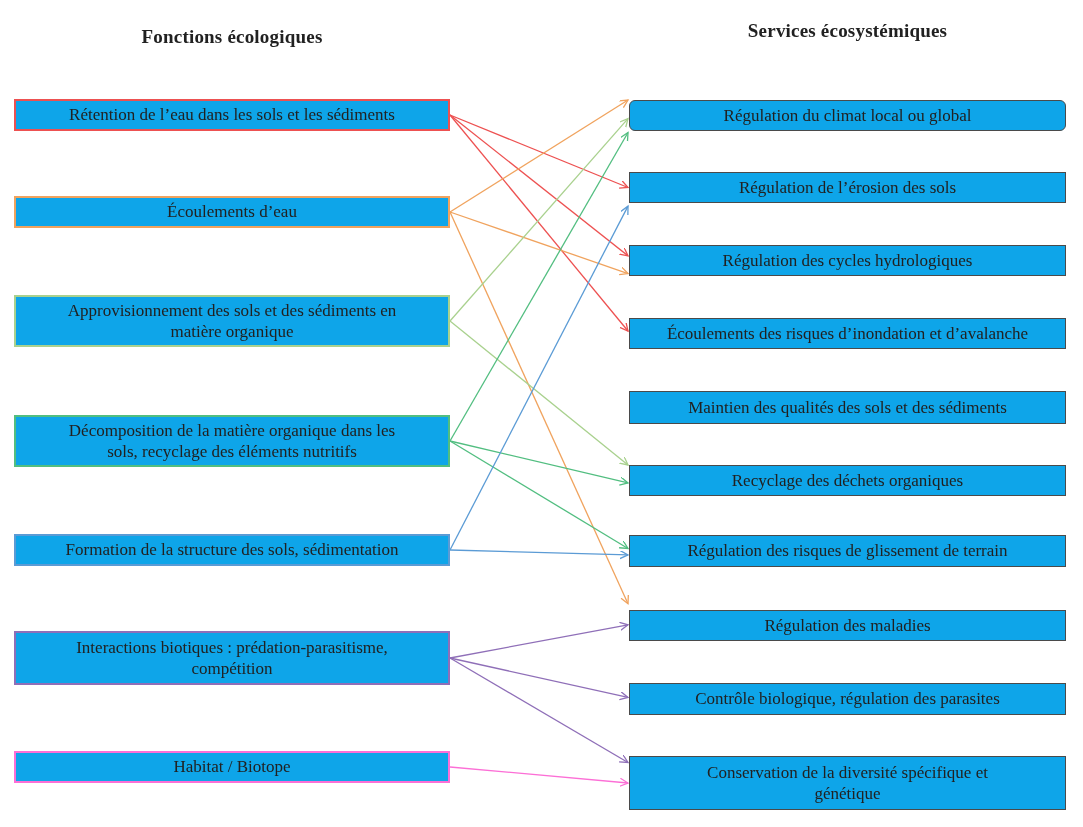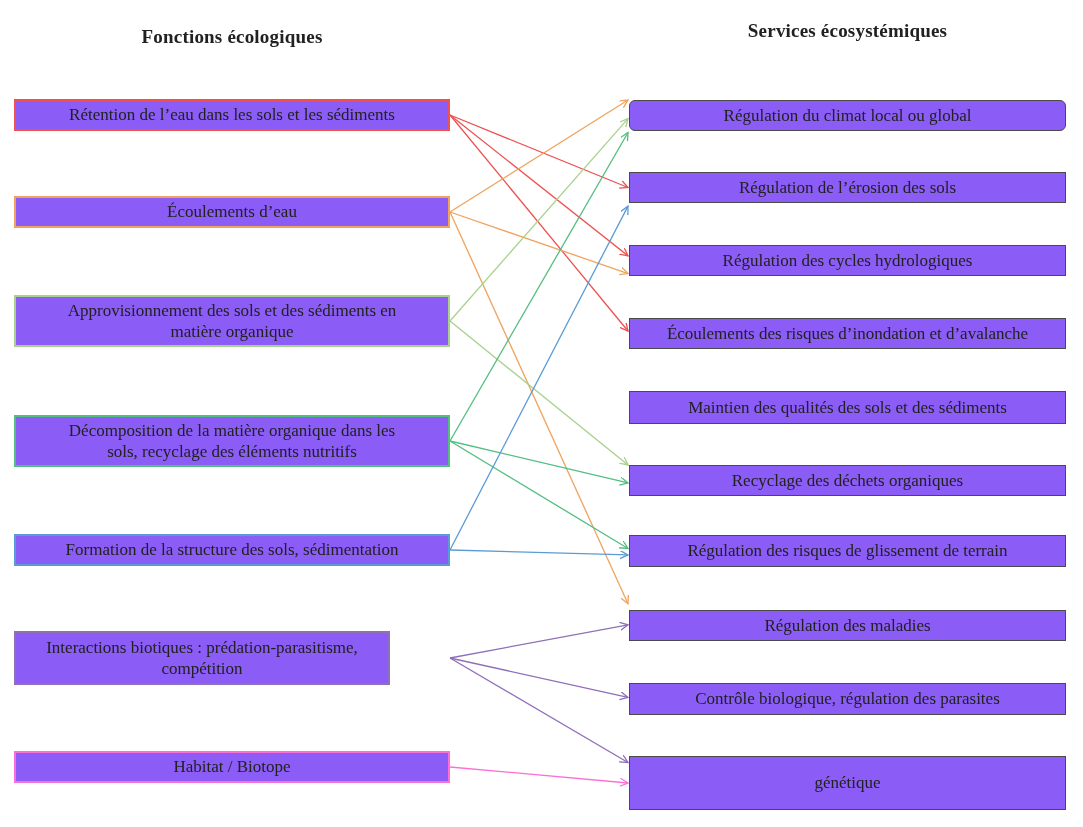--- a/index.html
+++ b/index.html
@@ -6,21 +6,21 @@
   .canvas{
     position:relative;width:1083px;height:827px;background:#ffffff;overflow:hidden;
     font-family:"Liberation Serif","DejaVu Serif",serif;color:#212121;padding-left:48px;
   }
   .hdr{position:absolute;font-weight:bold;font-size:19px;text-align:center;letter-spacing:.2px;}
   #hdr-left{left:14px;top:26px;width:436px;}
   #hdr-right{left:629px;top:20px;width:437px;}
   #arrow-layer{position:absolute;left:0;top:0;}
   .box{
     position:absolute;display:flex;flex-direction:column;align-items:center;justify-content:center;
-    text-align:center;font-size:17px;line-height:1.26;background:#8b5cf6;box-sizing:border-box;
+    text-align:center;font-size:17px;line-height:1.26;background:#0ea5e9;box-sizing:border-box;
     padding:0 6px;
   }
   .fn{border:2px solid;}
   .sv{border:1.5px solid #4A4A4A;}
   .box span{display:block;}
 </style>
 </head>
 <body>
 
 <div class="canvas">
@@ -79,21 +79,21 @@
         <span>Approvisionnement des sols et des sédiments en</span>
         <span>matière organique</span>
       </div>
       <div class="box fn" style="left: 14px; top: 415px; width: 436px; height: 52px; border-color: rgb(82, 190, 128);">
         <span>Décomposition de la matière organique dans les</span>
         <span>sols, recyclage des éléments nutritifs</span>
       </div>
       <div class="box fn" style="left: 14px; top: 534px; width: 436px; height: 32px; border-color: rgb(91, 155, 213);">
         <span>Formation de la structure des sols, sédimentation</span>
       </div>
-      <div class="box fn" style="left: 14px; top: 631px; width: 376px; height: 54px; border-color: rgb(143, 111, 184);">
+      <div class="box fn" style="left: 14px; top: 631px; width: 436px; height: 54px; border-color: rgb(143, 111, 184);">
         <span>Interactions biotiques : prédation-parasitisme,</span>
         <span>compétition</span>
       </div>
       <div class="box fn" style="left: 14px; top: 751px; width: 436px; height: 32px; border-color: rgb(252, 111, 214);">
         <span>Habitat / Biotope</span>
       </div>
       <div class="box sv" style="left: 629px; top: 100px; width: 437px; height: 31px; border-color: rgb(74, 74, 74); border-radius: 6px;">
         <span>Régulation du climat local ou global</span>
       </div>
       <div class="box sv" style="left: 629px; top: 172px; width: 437px; height: 31px; border-color: rgb(74, 74, 74);">
@@ -114,16 +114,17 @@
       <div class="box sv" style="left: 629px; top: 535px; width: 437px; height: 32px; border-color: rgb(74, 74, 74);">
         <span>Régulation des risques de glissement de terrain</span>
       </div>
       <div class="box sv" style="left: 629px; top: 610px; width: 437px; height: 31px; border-color: rgb(74, 74, 74);">
         <span>Régulation des maladies</span>
       </div>
       <div class="box sv" style="left: 629px; top: 683px; width: 437px; height: 32px; border-color: rgb(74, 74, 74);">
         <span>Contrôle biologique, régulation des parasites</span>
       </div>
       <div class="box sv" style="left: 629px; top: 756px; width: 437px; height: 54px; border-color: rgb(74, 74, 74);">
+        <span>Conservation de la diversité spécifique et</span>
         <span>génétique</span>
       </div>
     </div>
 </div>
 
 </body></html>

